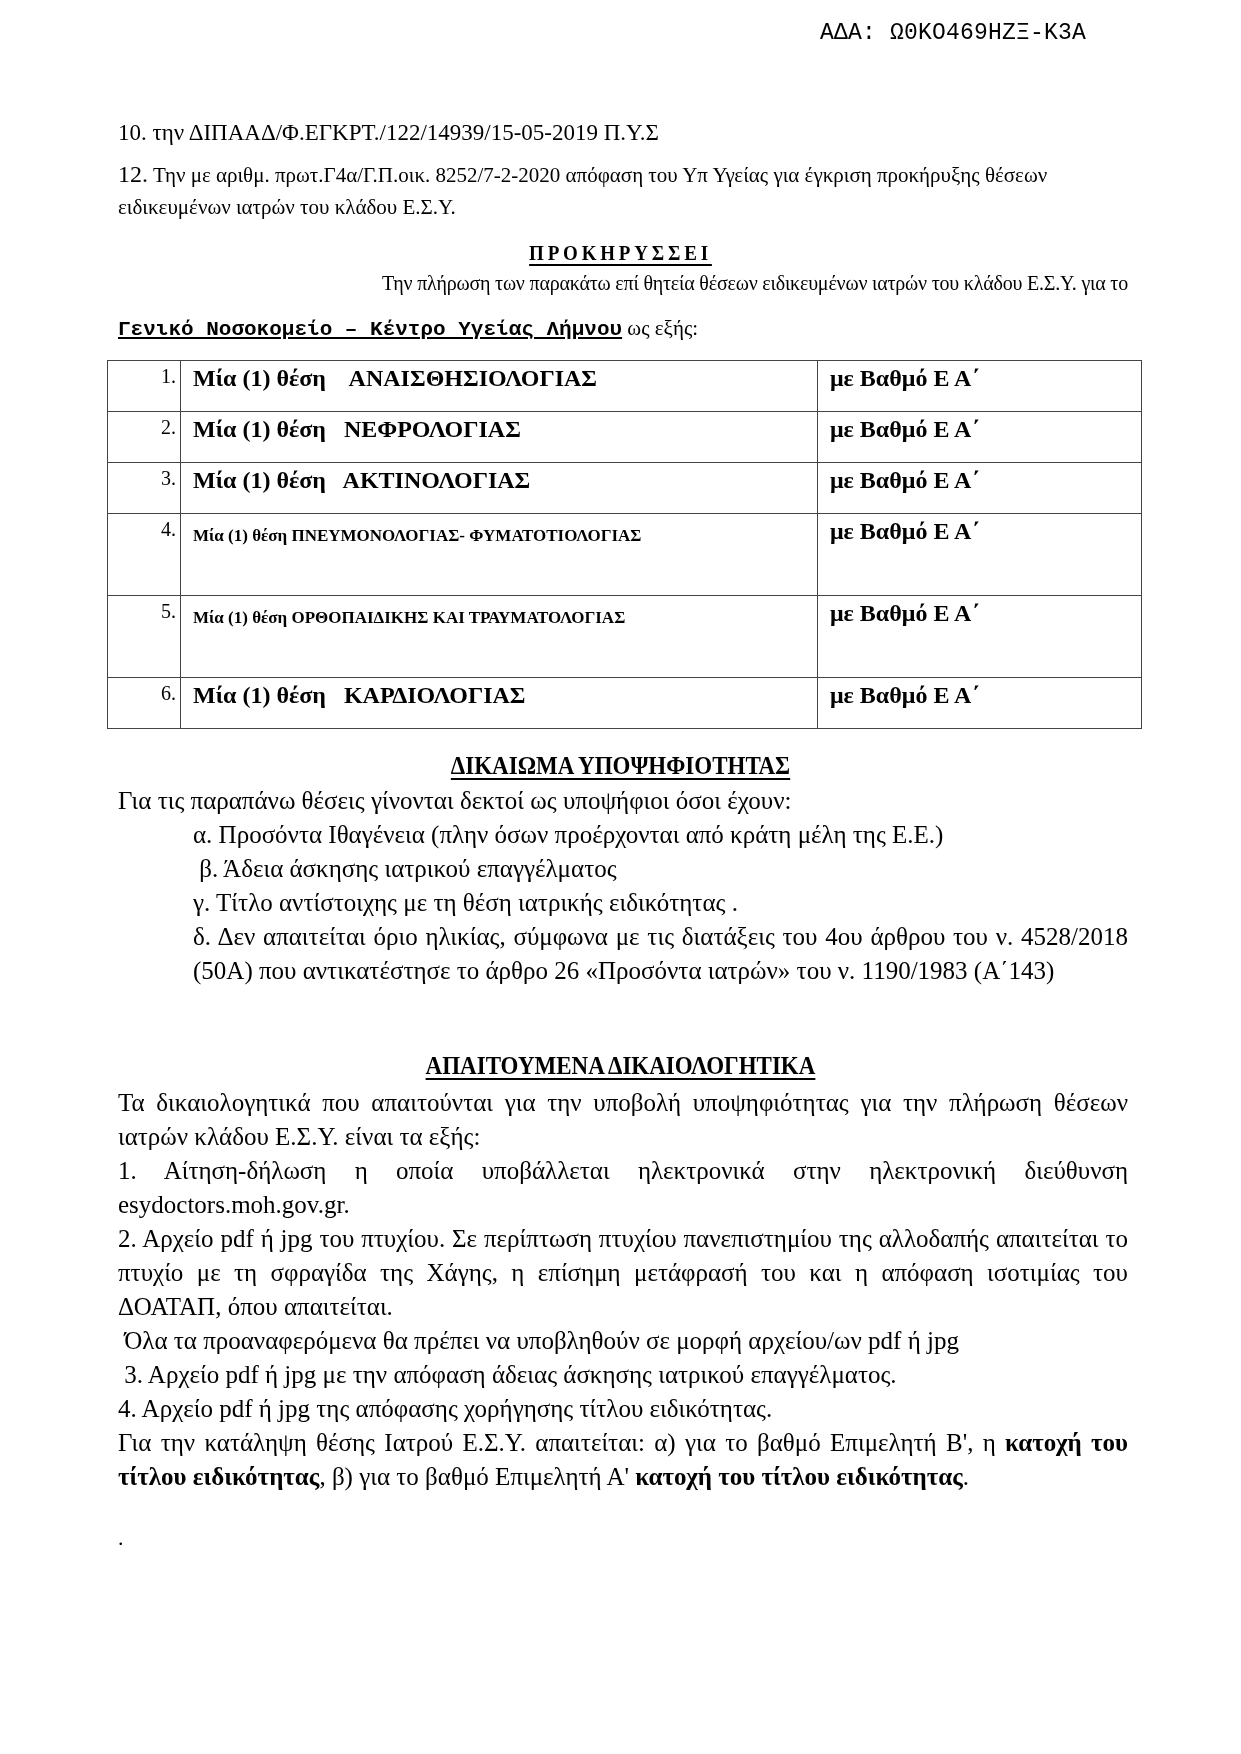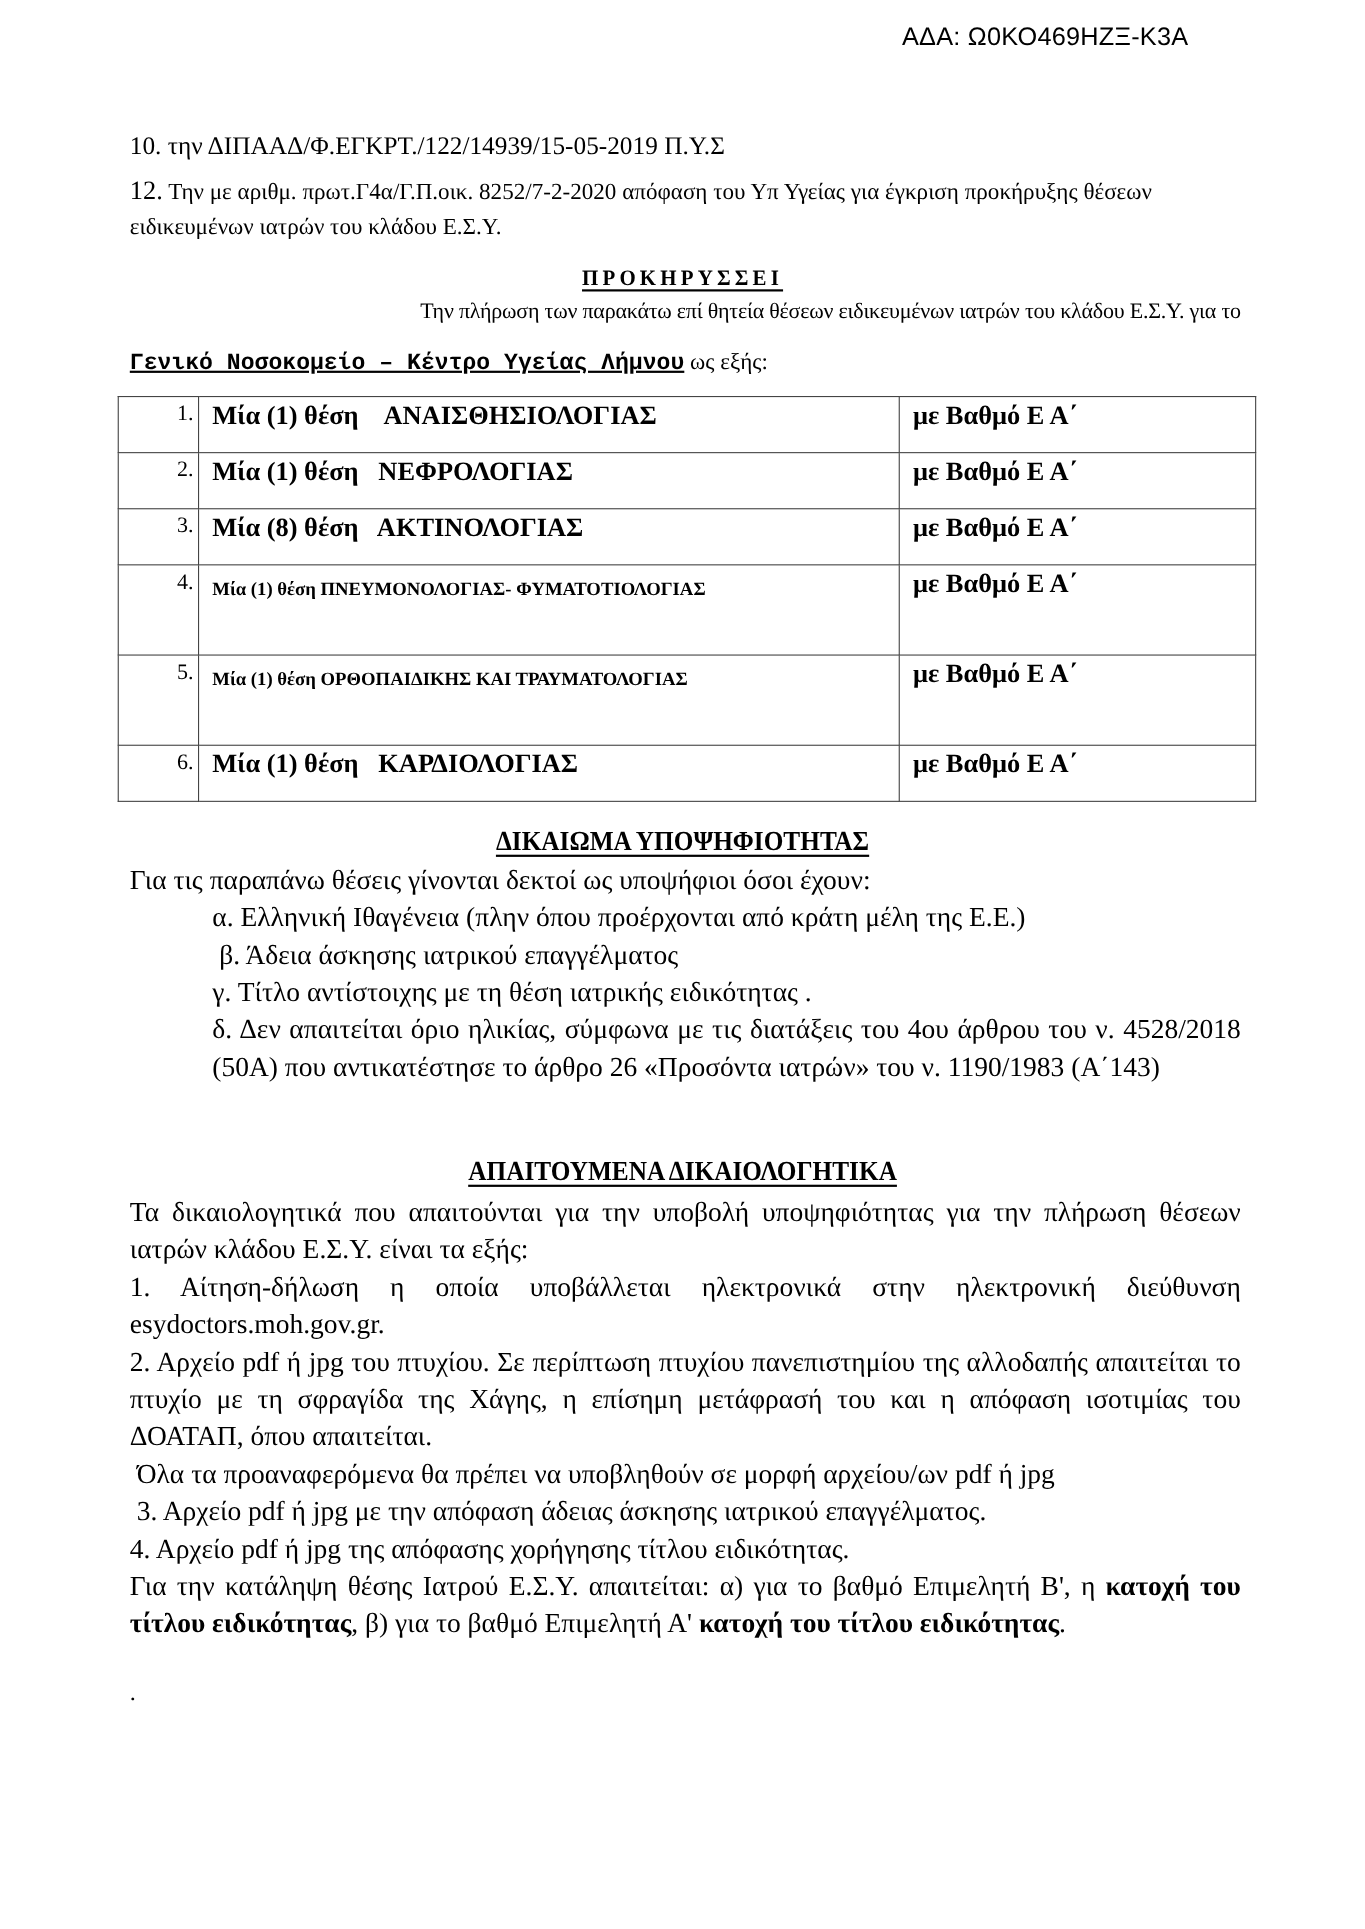--- a/index.html
+++ b/index.html
@@ -1,17 +1,17 @@
 <!DOCTYPE html>
 <html><head>
   <meta charset="utf-8">
   <style>
     html, body { margin: 0; padding: 0; background: #ffffff; }
     body { width: 1241px; height: 1754px; position: relative; overflow: hidden; color: #000; font-family: "Liberation Serif", serif; }
-    .ada { position: absolute; top: 20px; left: 820px; font-family: Liberation Sans, sans-serif; font-size: 23px; letter-spacing: 0.2px; }
+    .ada { position: absolute; top: 20px; left: 820px; font-family: Liberation Mono, monospace; font-size: 23px; letter-spacing: 0.2px; }
     .ref10 { position: absolute; top: 120px; left: 118px; font-size: 23px; }
     .ref11 { position: absolute; top: 158px; left: 118px; width: 940px; font-size: 21px; line-height: 32px; }
     .ref11 .num { font-size: 24px; }
     .center-title { position: absolute; left: 0; width: 1241px; text-align: center; font-weight: bold; text-decoration: underline; text-decoration-thickness: 2px; text-underline-offset: 4px; }
     .prok { top: 242px; font-size: 20px; letter-spacing: 4px; transform: scaleX(0.95); }
     .intro { position: absolute; top: 272px; left: 118px; width: 1010px; text-align: right; font-size: 20px; letter-spacing: -0.2px; }
     .hosp { position: absolute; top: 316px; left: 118px; font-size: 21px; }
     .hosp b { text-decoration: underline; font-family: Liberation Mono, monospace; }
     table.pos { position: absolute; top: 360px; left: 107px; width: 1035px; border-collapse: collapse; }
     table.pos td { border: 1.5px solid #444; vertical-align: top; padding: 0; }
@@ -52,21 +52,21 @@
       <td class="name" style="white-space:pre;">Μία (1) θέση    ΑΝΑΙΣΘΗΣΙΟΛΟΓΙΑΣ</td>
       <td class="grade">με Βαθμό Ε Α΄</td>
     </tr>
     <tr class="r1">
       <td class="idx">2.</td>
       <td class="name" style="white-space:pre;">Μία (1) θέση   ΝΕΦΡΟΛΟΓΙΑΣ</td>
       <td class="grade">με Βαθμό Ε Α΄</td>
     </tr>
     <tr class="r1">
       <td class="idx">3.</td>
-      <td class="name" style="white-space:pre;">Μία (8) θέση   ΑΚΤΙΝΟΛΟΓΙΑΣ</td>
+      <td class="name" style="white-space:pre;">Μία (1) θέση   ΑΚΤΙΝΟΛΟΓΙΑΣ</td>
       <td class="grade">με Βαθμό Ε Α΄</td>
     </tr>
     <tr class="r2">
       <td class="idx">4.</td>
       <td class="name small">Μία (1) θέση ΠΝΕΥΜΟΝΟΛΟΓΙΑΣ- ΦΥΜΑΤΟΤΙΟΛΟΓΙΑΣ</td>
       <td class="grade">με Βαθμό Ε Α΄</td>
     </tr>
     <tr class="r2">
       <td class="idx">5.</td>
       <td class="name small">Μία (1) θέση ΟΡΘΟΠΑΙΔΙΚΗΣ ΚΑΙ ΤΡΑΥΜΑΤΟΛΟΓΙΑΣ</td>
@@ -75,21 +75,21 @@
     <tr class="r1">
       <td class="idx">6.</td>
       <td class="name" style="white-space:pre;">Μία (1) θέση   ΚΑΡΔΙΟΛΟΓΙΑΣ</td>
       <td class="grade">με Βαθμό Ε Α΄</td>
     </tr>
   </tbody>
 </table>
 
 <div class="center-title sec-title dik">ΔΙΚΑΙΩΜΑ ΥΠΟΨΗΦΙΟΤΗΤΑΣ</div>
 <div class="para" style="top:784px;">Για τις παραπάνω θέσεις γίνονται δεκτοί ως υποψήφιοι όσοι έχουν:</div>
-<div class="para-ind" style="top:818px; left:193px;">α. Ελληνική Ιθαγένεια (πλην όπου προέρχονται από κράτη μέλη της Ε.Ε.)</div>
+<div class="para-ind" style="top:818px; left:193px;">α. Προσόντα Ιθαγένεια (πλην όσων προέρχονται από κράτη μέλη της Ε.Ε.)</div>
 <div class="para-ind" style="top:852px; left:193px; white-space:pre;"> β. Άδεια άσκησης ιατρικού επαγγέλματος</div>
 <div class="para-ind" style="top:886px; left:193px;">γ. Τίτλο αντίστοιχης με τη θέση ιατρικής ειδικότητας .</div>
 <div class="para-ind" style="top:920px; left:193px; width:935px;">δ. Δεν απαιτείται όριο ηλικίας, σύμφωνα με τις διατάξεις του 4ου άρθρου του ν. 4528/2018 (50Α) που αντικατέστησε το άρθρο 26 «Προσόντα ιατρών» του ν. 1190/1983 (Α΄143)</div>
 
 <div class="center-title sec-title apait">ΑΠΑΙΤΟΥΜΕΝΑ ΔΙΚΑΙΟΛΟΓΗΤΙΚΑ</div>
 <div class="para" style="top:1086px;">Τα δικαιολογητικά που απαιτούνται για την υποβολή υποψηφιότητας για την πλήρωση θέσεων ιατρών κλάδου Ε.Σ.Υ. είναι τα εξής:</div>
 <div class="para" style="top:1154px;">1. Αίτηση-δήλωση η οποία υποβάλλεται ηλεκτρονικά στην ηλεκτρονική διεύθυνση esydoctors.moh.gov.gr.</div>
 <div class="para" style="top:1222px;"> 2. Αρχείο pdf ή jpg του πτυχίου. Σε περίπτωση πτυχίου πανεπιστημίου της αλλοδαπής απαιτείται το πτυχίο με τη σφραγίδα της Χάγης, η επίσημη μετάφρασή του και η απόφαση ισοτιμίας του ΔΟΑΤΑΠ, όπου απαιτείται.</div>
 <div class="para" style="top:1324px; white-space:pre;"> Όλα τα προαναφερόμενα θα πρέπει να υποβληθούν σε μορφή αρχείου/ων pdf ή jpg</div>
 <div class="para" style="top:1358px; white-space:pre;"> 3. Αρχείο pdf ή jpg με την απόφαση άδειας άσκησης ιατρικού επαγγέλματος.</div>

